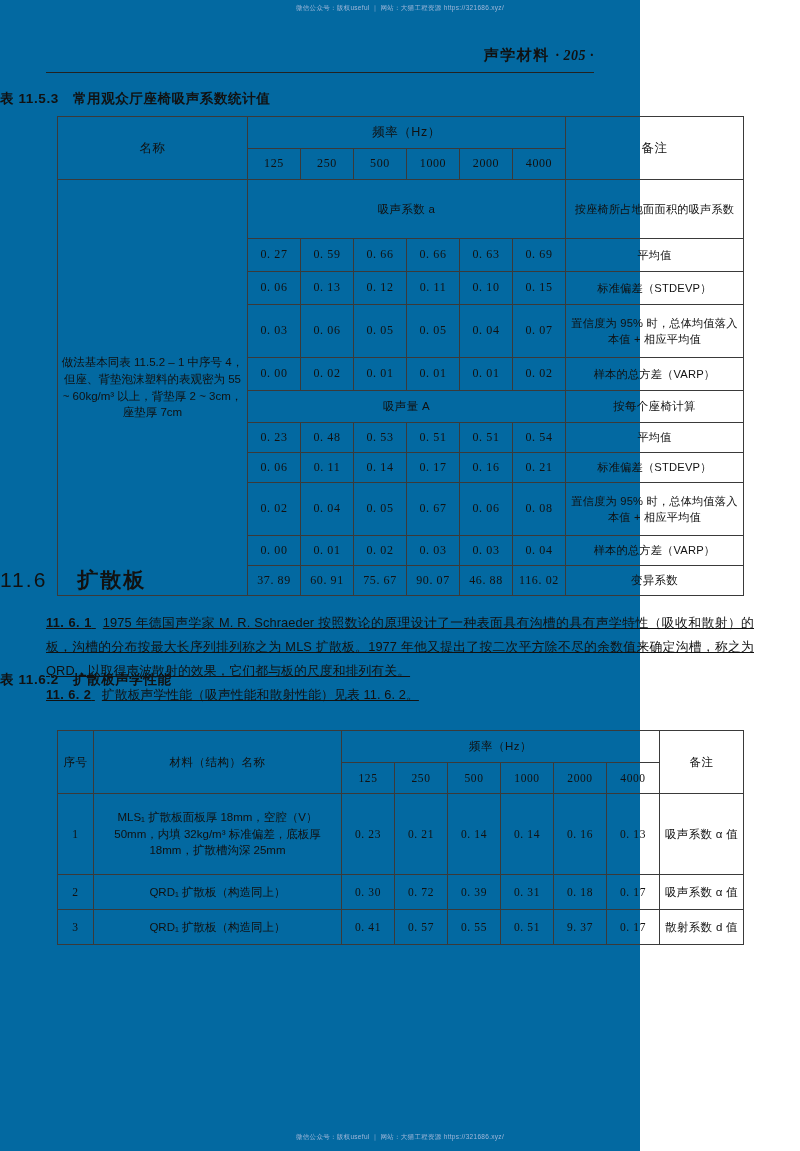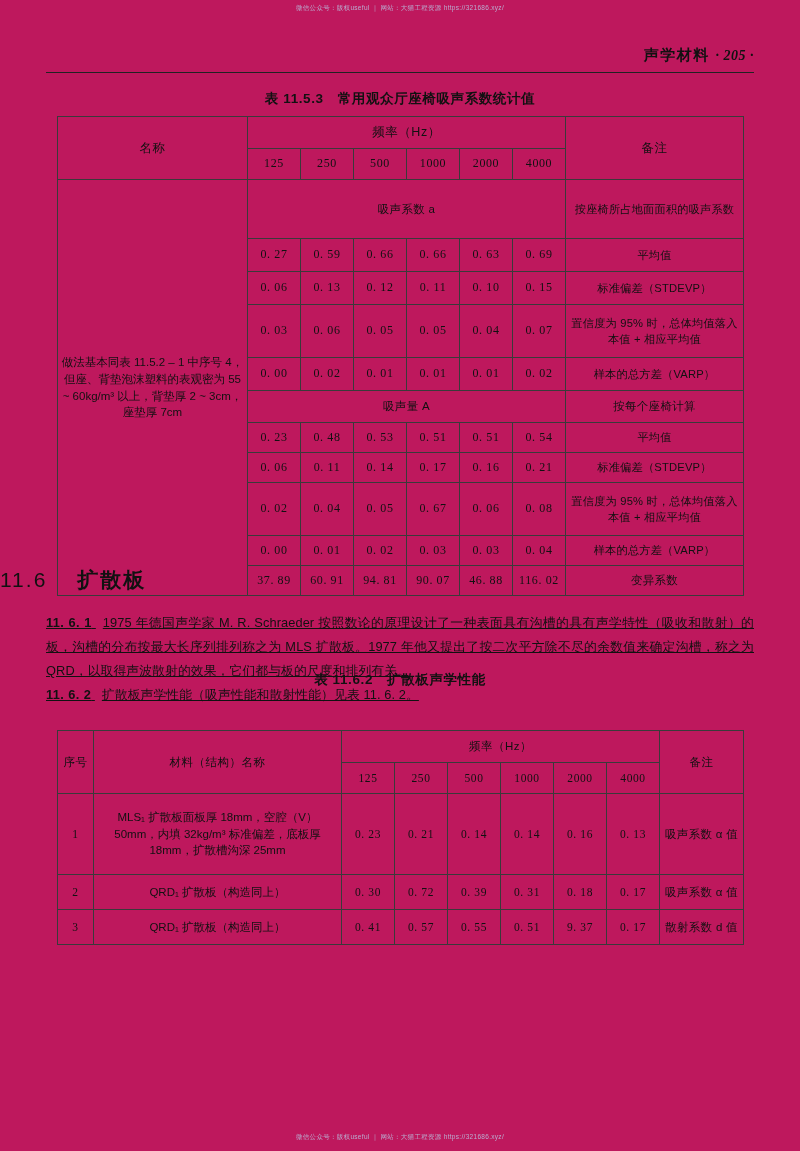--- a/index.html
+++ b/index.html
@@ -12,23 +12,23 @@
     height: 1151px;
     position: relative;
     font-family: "Liberation Serif", "DejaVu Serif", serif;
     color: #1a1a1a;
     overflow: hidden;
   }
 
   .page {
     position: absolute;
     inset: 0;
-    width: 800px;
+    width: 640px;
     height: 1151px;
-    background: #be185d;
+    background: #0369a1;
   }
 
   
   .watermark {
     position: absolute;
     left: 0;
     width: 800px;
     text-align: center;
     font-family: "Liberation Sans", sans-serif;
     font-size: 6.5px;
@@ -65,21 +65,21 @@
     top: 72px;
     height: 0;
     border-top: 1.6px solid #222;
   }
 
   
   .tbl-title {
     position: absolute;
     left: 0;
     width: 800px;
-    text-align: center;
+    text-align: left;
     font-family: "Liberation Sans", sans-serif;
     font-weight: bold;
     font-size: 13.5px;
     letter-spacing: 0.6px;
     color: #111;
   }
 
   table.doc-table {
     position: absolute;
     border-collapse: collapse;
@@ -310,21 +310,21 @@
         <td class="num">0. 01</td>
         <td class="num">0. 02</td>
         <td class="num">0. 03</td>
         <td class="num">0. 03</td>
         <td class="num">0. 04</td>
         <td class="remark">样本的总方差（VARP）</td>
       </tr>
       <tr>
         <td class="num" style="height:25px">37. 89</td>
         <td class="num">60. 91</td>
-        <td class="num">94. 81</td>
+        <td class="num">75. 67</td>
         <td class="num">90. 07</td>
         <td class="num">46. 88</td>
         <td class="num">116. 02</td>
         <td class="cn">变异系数</td>
       </tr>
     </tbody>
   </table>
 
   <div class="section-head" style="top:566px;">
     <span class="secnum">11.6</span>

